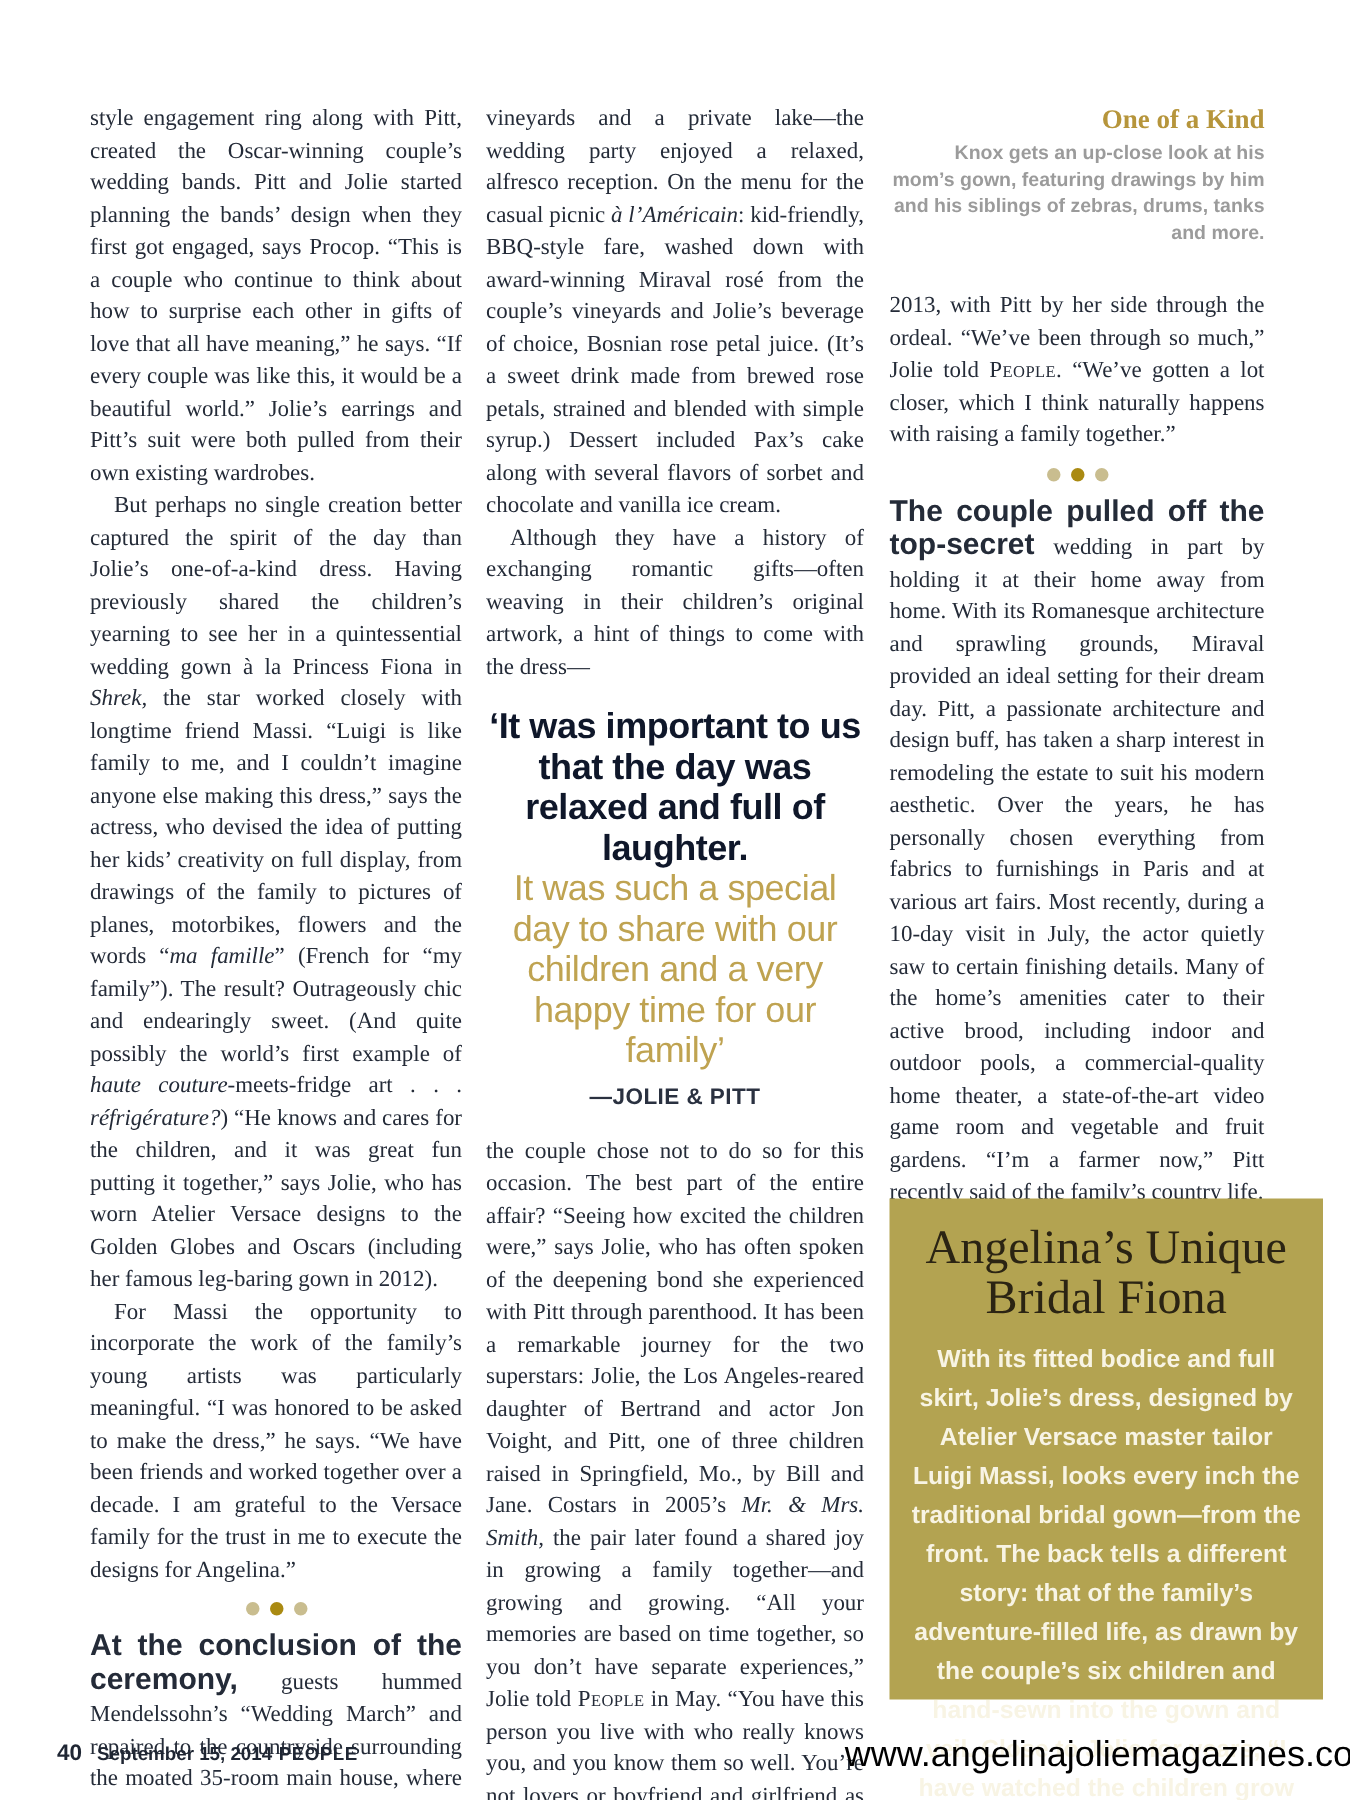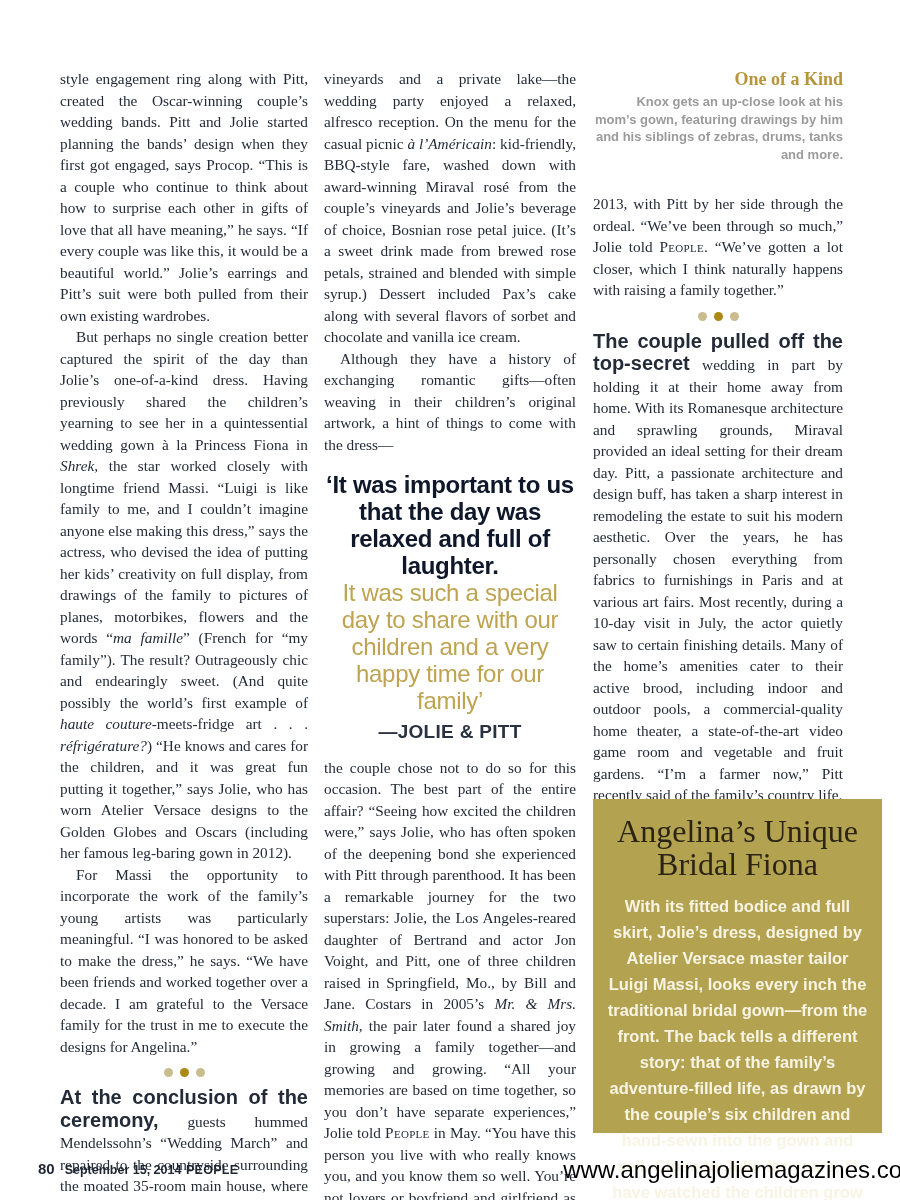--- a/index.html
+++ b/index.html
@@ -23,21 +23,21 @@
   .dot0, .dot2 { background:#c9bd8f; }
   .dot1 { background:#aa8a12; }
 
   
   .quote { text-align:center; margin:16px 0 14px 0; text-indent:0; }
   .q-bold  { font-family:"Liberation Sans", sans-serif; font-weight:bold;
              color:#0f172a; font-size:24px; line-height:27px; letter-spacing:-0.3px; }
   .q-light { font-family:"Liberation Sans", sans-serif; font-weight:normal;
              color:#bfa351; font-size:24px; line-height:27px; letter-spacing:-0.3px; }
   .q-attr  { font-family:"Liberation Sans", sans-serif; font-weight:bold;
-             color:#2a3140; font-size:19px; margin-top:7px; letter-spacing:0.3px; }
+             color:#2a3140; font-size:15px; margin-top:7px; letter-spacing:0.3px; }
 
   
   .caption { text-align:right; margin-bottom:30px; }
   .cap-title { font-family:"Liberation Serif", serif; font-weight:bold;
                color:#b6953b; font-size:18px; line-height:22px; }
   .cap-body  { font-family:"Liberation Sans", sans-serif; font-weight:bold;
                color:#9b9b9b; font-size:13px; line-height:17.5px; margin-top:3px; }
 
   
   .gold-box { position:absolute; left:593px; top:799px; width:289px; height:334px;
@@ -111,18 +111,18 @@
     <div class="gb-title">
       <div>Angelina’s Unique</div>
       <div>Bridal Fiona</div>
     </div>
     <div class="gb-body">
         <p class="para"><span>With its fitted bodice and full skirt, Jolie’s dress, designed by Atelier Versace master tailor Luigi Massi, looks every inch the traditional bridal gown—from the front. The back tells a different story: that of the family’s adventure-filled life, as drawn by the couple’s six children and hand-sewn into the gown and veil. Close to Jolie for years, “I have watched the children grow up, and I loved creating with their drawings,” Massi tells </span></p>
       </div>
   </div>
 
   <div class="footer-left">
-    <span class="page-num">80</span><span class="issue">September 15, 2014</span>
+    <span class="page-num">40</span><span class="issue">September 15, 2014</span>
     <span class="mag">People</span>
   </div>
   <div class="watermark">www.angelinajoliemagazines.com</div>
 
 </div>
 
 </body></html>

